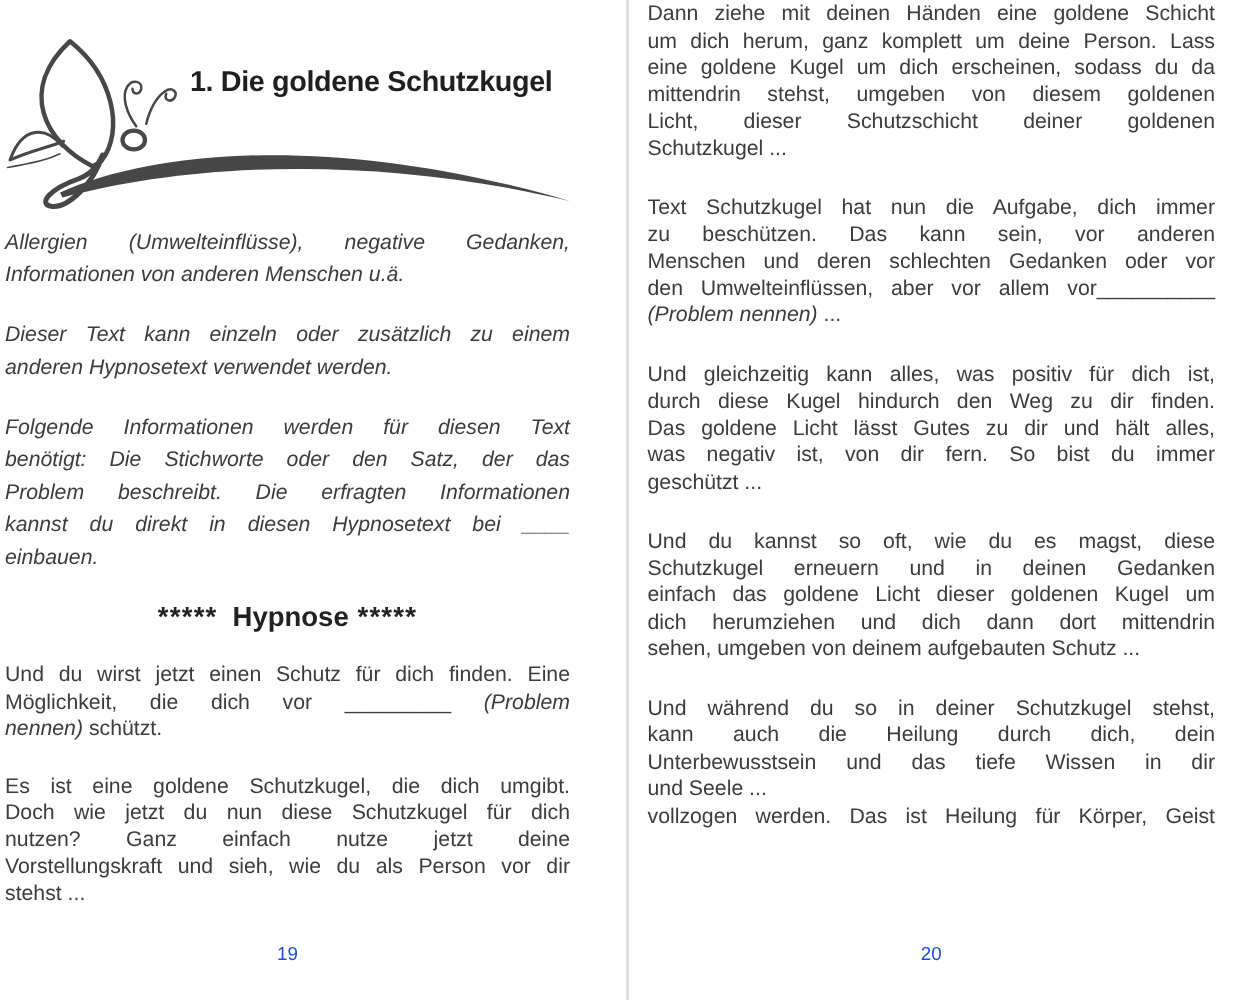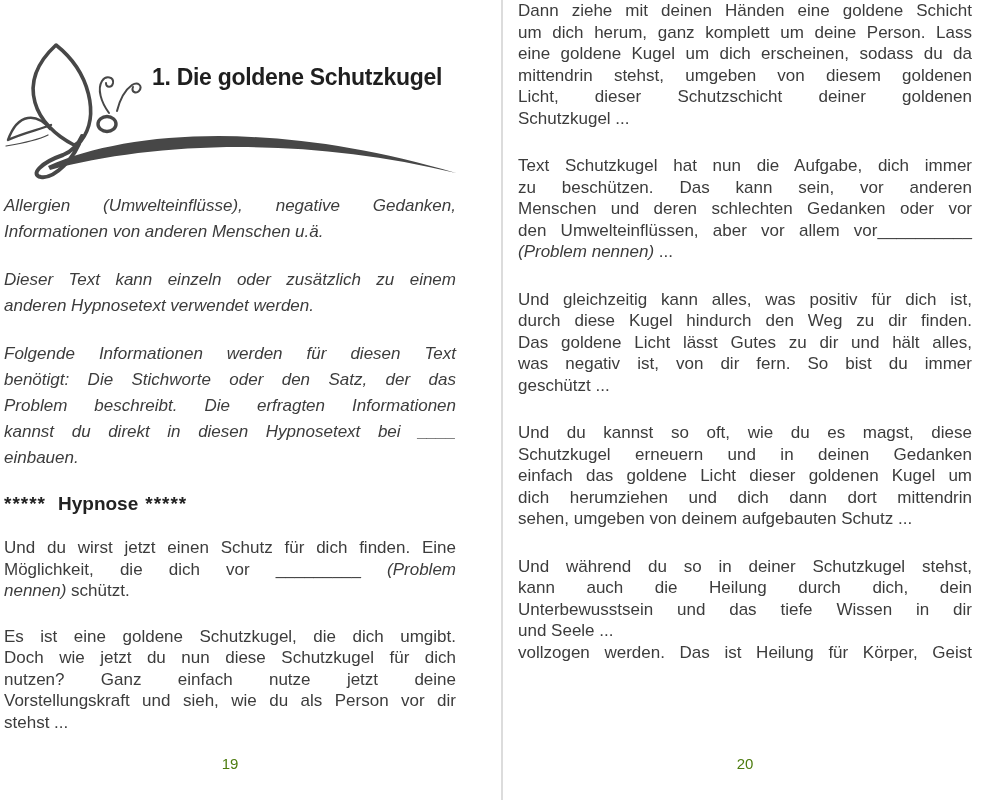--- a/index.html
+++ b/index.html
@@ -20,47 +20,47 @@
   }
   .divider{
     position:absolute;left:501px;top:0;width:2px;height:800px;
     background:var(--divider);
   }
   .page{position:absolute;top:0;height:800px;}
   .page.left{left:4px;width:452px;}
   .page.right{left:518px;width:454px;box-sizing:border-box;}
 
   
-  .header{position:relative;height:181px;margin-top:12px;}
+  .header{position:relative;height:181px;}
   .header svg{position:absolute;left:0;top:0;width:455px;height:180px;}
   .title{
     position:absolute;left:148px;top:52px;
     font-size:23px;font-weight:bold;color:var(--title);
     letter-spacing:-0.3px;white-space:nowrap;
   }
 
   
   .para{margin:0 0 24px 0;font-size:17px;line-height:21.5px;}
   .intro .para{font-style:italic;line-height:26px;margin-bottom:22px;}
   .page.right .para{margin-bottom:26px;}
   .line{text-align:justify;text-align-last:justify;}
   .line.last{text-align-last:left;}
   strong.bi{font-weight:normal;font-style:italic;}
 
   
   .hypnose-heading{
-    margin:12px 0 22px 0;
-    font-weight:bold;font-size:19px;color:#222;
+    margin:12px 0 22px 0;text-align:center;
+    font-weight:bold;font-size:22px;color:#222;
   }
   .hypnose-heading .stars{letter-spacing:1px;}
   .hypnose-heading .hword{margin:0 7px 0 12px;}
 
   .pagenum{
     position:absolute;bottom:28px;left:0;width:100%;
-    text-align:center;font-size:15px;color:#4d7c0f;
+    text-align:center;font-size:15px;color:#1d4ed8;
   }
 </style>
 </head>
 <body>
 
 <div class="sheet">
 
   <div class="divider"></div>
 
   <div class="page left">

